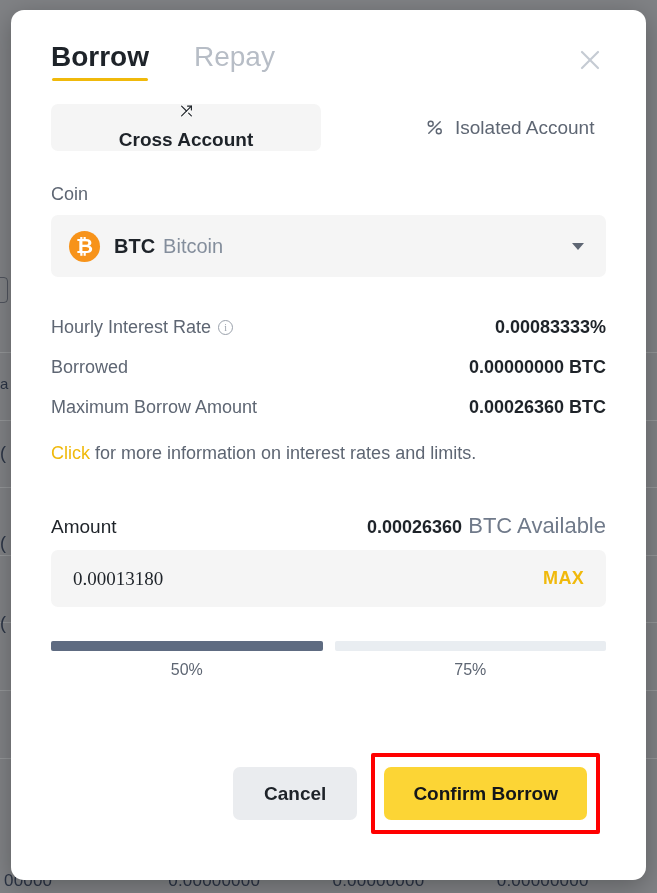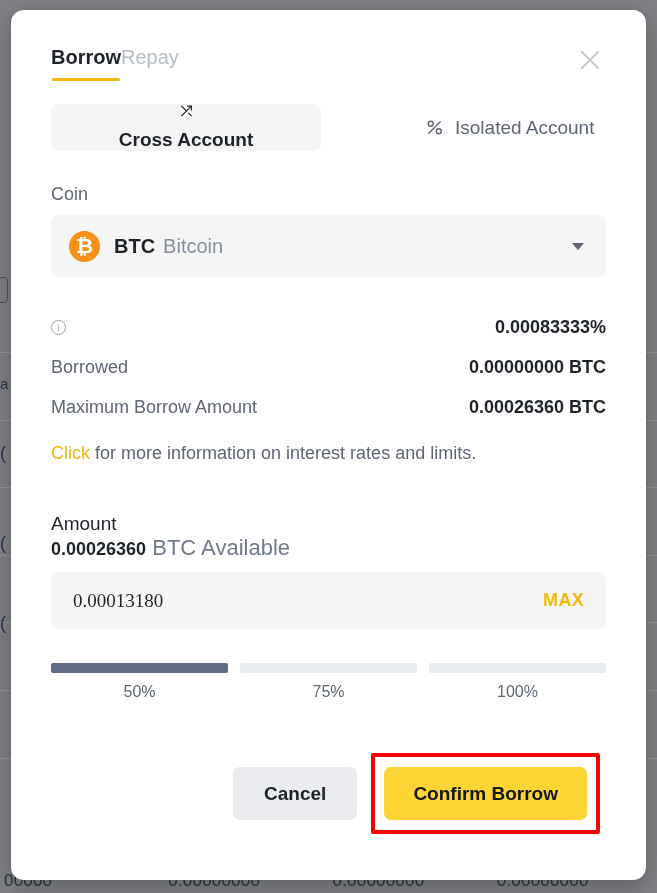--- a/index.html
+++ b/index.html
@@ -62,30 +62,31 @@
   }
 
   
   .header {
     display: flex;
     align-items: flex-start;
     padding-top: 33px;
     position: relative;
   }
   .tab {
-    font-size: 20px;
+    font-size: 28px;
     line-height: 28px;
     font-weight: bold;
     color: #1e2329;
     cursor: pointer;
     position: relative;
     padding-bottom: 22px;
   }
   .tab.inactive {
     color: #b7bdc6;
+    margin-left: 45px;
     font-weight: normal;
   }
   .tab.active::after {
     content: "";
     position: absolute;
     left: 1px;
     right: 1px;
     bottom: 12px;
     height: 3px;
     background: #f0b90b;
@@ -217,21 +218,20 @@
     margin-top: 16px;
   }
   .note .lnk { color: #f0b90b; cursor: pointer; }
 
   
   .amount-head {
     display: flex;
     justify-content: space-between;
     align-items: baseline;
     margin-top: 49px;
-    flex-direction: column;
   }
   .amount-lbl { font-size: 19px; color: #1e2329; }
   .avail-num { font-size: 18px; color: #1e2329; font-weight: bold; }
   .avail-txt { font-size: 22px; color: #707a8a; }
   .amount-box {
     margin-top: 11px;
     height: 57px;
     background: #f5f5f5;
     border-radius: 7px;
     display: flex;
@@ -379,20 +379,21 @@
   <div class="coin-select">
     <span class="coin-icon">₿</span>
     <span class="coin-sym">BTC</span>
     <span class="coin-name">Bitcoin</span>
     <span class="caret"></span>
   </div>
 
   <div class="info-rows">
     <div class="info-row">
       <span class="info-k">
+        <span>Hourly Interest Rate</span>
         <span class="info-icon">i</span>
       </span>
       <span class="info-v">0.00083333%</span>
     </div>
     <div class="info-row">
       <span class="info-k">Borrowed</span>
       <span class="info-v">0.00000000 BTC</span>
     </div>
     <div class="info-row">
       <span class="info-k">Maximum Borrow Amount</span>
@@ -417,24 +418,20 @@
 
   <div class="slider">
     <div class="seg on">
       <div class="bar"></div>
       <div class="pct">50%</div>
     </div>
     <div class="seg">
       <div class="bar"></div>
       <div class="pct">75%</div>
     </div>
-    <div class="seg">
-      <div class="bar"></div>
-      <div class="pct">100%</div>
-    </div>
   </div>
 
   <div class="footer">
     <button class="btn btn-cancel">Cancel</button>
     <span class="hl-box">
       <button class="btn btn-confirm">Confirm Borrow</button>
     </span>
   </div>
 
 </div>

